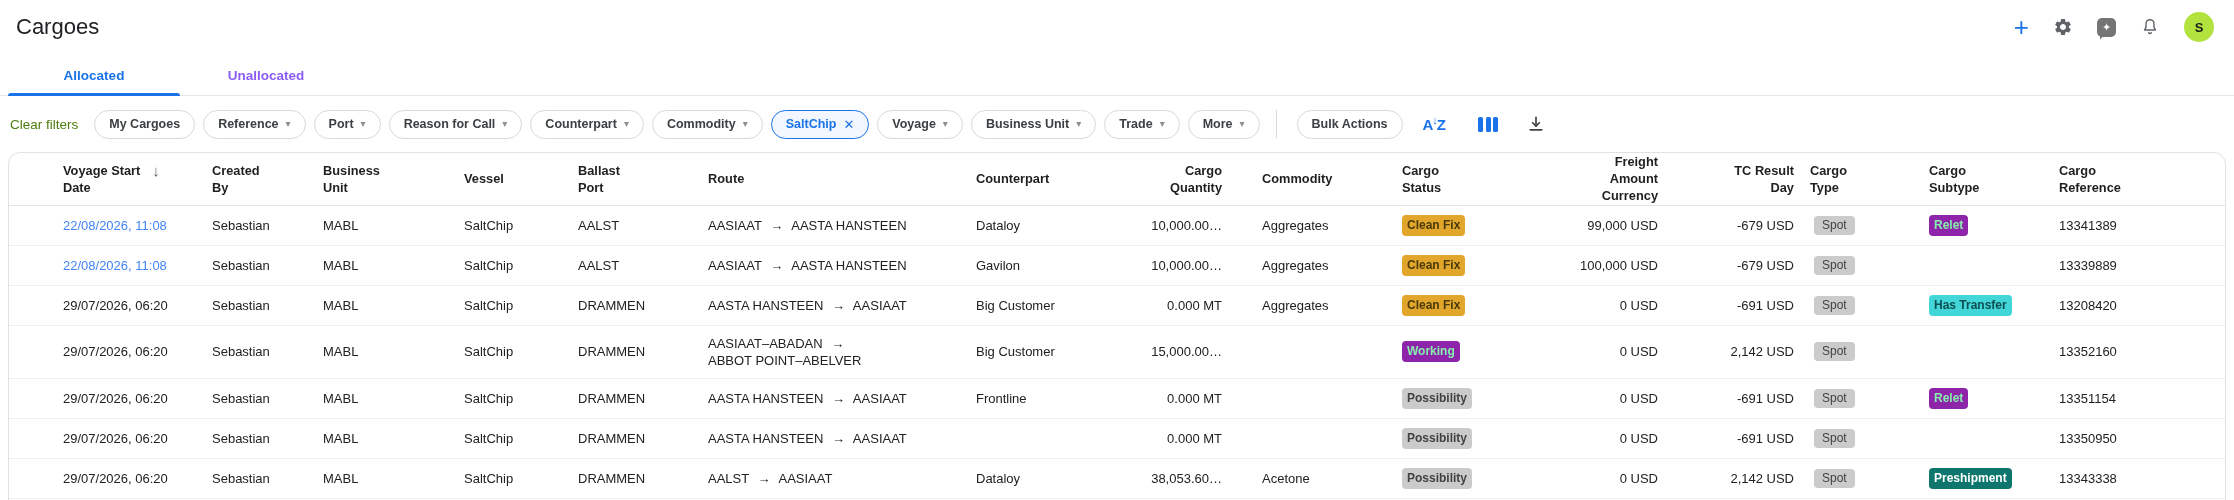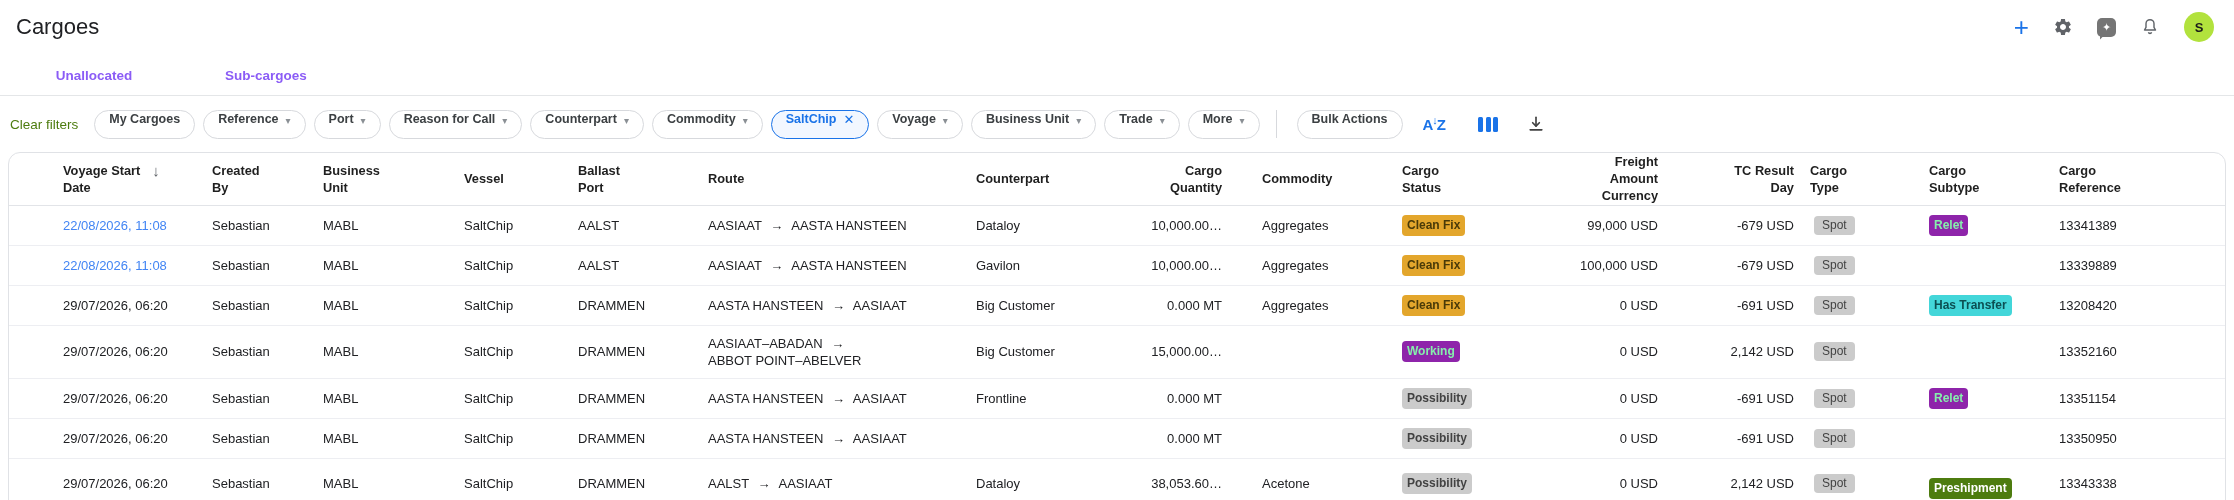--- a/index.html
+++ b/index.html
@@ -29,21 +29,21 @@
 
   
   .toolbar { display:flex; align-items:center; justify-content:space-between; padding:8px 8px 8px 10px; height:56px; }
   .searchbox { width:295px; height:40px; border:1px solid #d7d9dd; border-radius:8px; display:flex; align-items:center;
     padding:0 10px 0 14px; background:#fff; }
   .searchbox input { border:none; outline:none; flex:1; font-size:13.5px; color:#202124; background:transparent;
     font-family:inherit; }
   .searchbox input::placeholder { color:#80868b; }
   .toolbar-right { display:flex; align-items:center; gap:8px; }
   .clear-link { color:#4d7c0f; font-size:13.5px; font-weight:500; white-space:nowrap; margin-right:8px; cursor:pointer; }
-  .chip { display:inline-flex; align-items:flex-end; gap:7px; height:29px; padding:12px 14px; border:1px solid #d7d9dd;
+  .chip { display:inline-flex; align-items:center; gap:7px; height:29px; padding:0 14px; border:1px solid #d7d9dd;
     border-radius:15px; font-size:12.5px; font-weight:700; color:#3c4043; white-space:nowrap; background:#fff; cursor:pointer; }
   .chip .caret { color:#8a8f94; font-size:10px; line-height:1; }
   .chip.chip-active { border:1.5px solid #1a73e8; color:#1a73e8; background:#f2f7ff; }
   .chip .chip-x { color:#1a73e8; font-weight:700; font-size:13px; line-height:1; cursor:pointer; }
   .vdiv { width:1px; height:28px; background:#d7d9dd; margin:0 12px 0 8px; }
   .icon-az { color:#1a73e8; font-weight:700; font-size:15px; margin:0 12px; cursor:pointer; display:flex; align-items:flex-start; }
   .icon-az .dn { font-size:11px; margin:0 -1px 0 -1px; position:relative; top:-2px; }
   .icon-cols { display:flex; gap:2.5px; margin:0 12px; cursor:pointer; }
   .icon-cols i { width:5px; height:15px; background:#1a73e8; border-radius:1.5px; }
   .icon-dl { margin:0 10px 0 8px; cursor:pointer; }
@@ -64,21 +64,21 @@
   .route-part { white-space:nowrap; }
   .route-arrow { font-weight:700; padding:0 5px; }
 
   .badge { display:inline-block; border-radius:4px; padding:3px 5px; font-size:12px; font-weight:600; line-height:15px;
     white-space:nowrap; }
   .badge.sm { padding:2px 8px; font-weight:500; }
   .b-amber     { background:#e3a62c; color:#493a08; }
   .b-purple    { background:#8e24aa; color:#86efac; }
   .b-gray      { background:#cbcbcb; color:#424242; }
   .b-cyan      { background:#43d6d9; color:#0c4f52; }
-  .b-blue      { background:#4d7c0f; color:#ffffff;margin-top:10px; }
+  .b-blue      { background:#0f766e; color:#ffffff; }
 </style>
 </head>
 <body>
 
 <div class="topbar">
   <div class="page-title">Cargoes</div>
   <div class="topbar-icons">
     <span class="plus iconbtn">+</span>
     <span class="iconbtn">
       <svg width="20" height="20" viewBox="0 0 24 24" fill="#606368">
@@ -92,22 +92,22 @@
       <svg width="20" height="20" viewBox="0 0 24 24" fill="none" stroke="#5f6368" stroke-width="1.7" stroke-linejoin="round">
         <path d="M12 3.2c-2.7 0-4.8 2.1-4.8 4.8v4.4L5.4 15.6h13.2L16.8 12.4V8c0-2.7-2.1-4.8-4.8-4.8z"></path>
         <path d="M10.1 18.3a1.95 1.95 0 0 0 3.8 0"></path>
       </svg>
     </span>
     <span class="avatar">S</span>
   </div>
 </div>
 
 <div class="tabbar">
+  <div class="tab active">Allocated</div>
   <div class="tab">Unallocated</div>
-  <div class="tab">Sub-cargoes</div>
 </div>
 
 <div class="toolbar">
   <div class="toolbar-right">
     <span class="clear-link">Clear filters</span>
     <div class="toolbar-right">
         <div class="chip">
           <span>My Cargoes</span>
         </div>
         <div class="chip">

